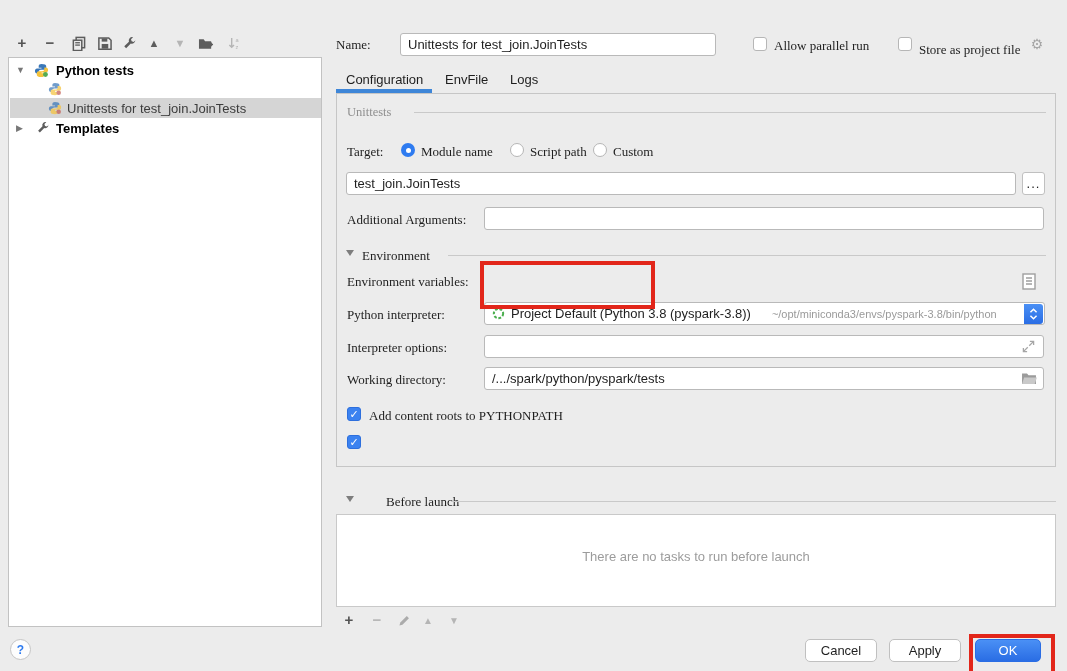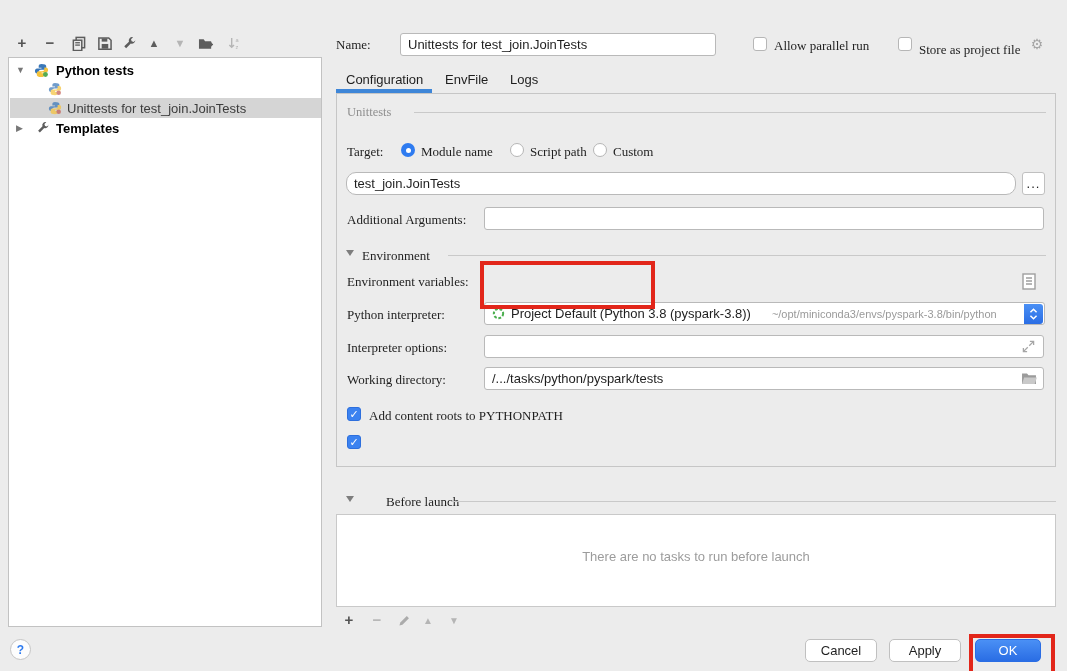--- a/index.html
+++ b/index.html
@@ -153,21 +153,21 @@
   <div class="hr" style="left:414px;top:112px;width:632px;"></div>
 
   <div class="lbl" style="left:347px;top:144px;">Target:</div>
   <div class="radio on" style="left:401px;top:143px;"></div>
   <div class="lbl" style="left:421px;top:144px;text-align:center;">Module name</div>
   <div class="radio off" style="left:510px;top:143px;"></div>
   <div class="lbl" style="left:530px;top:144px;">Script path</div>
   <div class="radio off" style="left:593px;top:143px;"></div>
   <div class="lbl" style="left:613px;top:144px;">Custom</div>
 
-  <div class="field" style="left:346px;top:172px;width:670px;height:23px;border-radius:10px;">
+  <div class="field" style="left:346px;top:172px;width:670px;height:23px;">
     <span>test_join.JoinTests</span>
   </div>
   <div class="btn" style="left:1022px;top:172px;width:23px;height:23px;border-radius:3px;">
       <span style="letter-spacing:1px;line-height:8px;">...</span>
     </div>
 
   <div class="lbl" style="left:347px;top:212px;">Additional Arguments:</div>
   <div class="field" style="left:484px;top:207px;width:560px;height:23px;">
     <span></span>
   </div>
@@ -206,21 +206,21 @@
     <span></span>
   </div>
   <div class="abs" style="left:1022px;top:340px;">
     <svg width="13" height="13" viewBox="0 0 14 14">
         <path d="M8.5 1.5h4v4M12.5 1.5L7.8 6.2M5.5 12.5h-4v-4M1.5 12.5l4.7-4.7" stroke="#a6a6a6" stroke-width="1.4" fill="none"></path>
       </svg>
   </div>
 
   <div class="lbl" style="left:347px;top:372px;">Working directory:</div>
   <div class="field" style="left:484px;top:367px;width:560px;height:23px;">
-    <span>/.../tasks/python/pyspark/tests</span>
+    <span>/.../spark/python/pyspark/tests</span>
   </div>
   <div class="abs" style="left:1021px;top:372px;">
     <svg width="16" height="13" viewBox="0 0 17 14">
         <path d="M1 13V1.5h5.3L8 3.5h8V13z" fill="#9b9b9b"></path>
         <path d="M1 13l2.2-7H17l-2.4 7z" fill="#c9c9c9"></path>
       </svg>
   </div>
 
   <div class="cb checked" style="left:347px;top:407px;">
       <span>✓</span>

